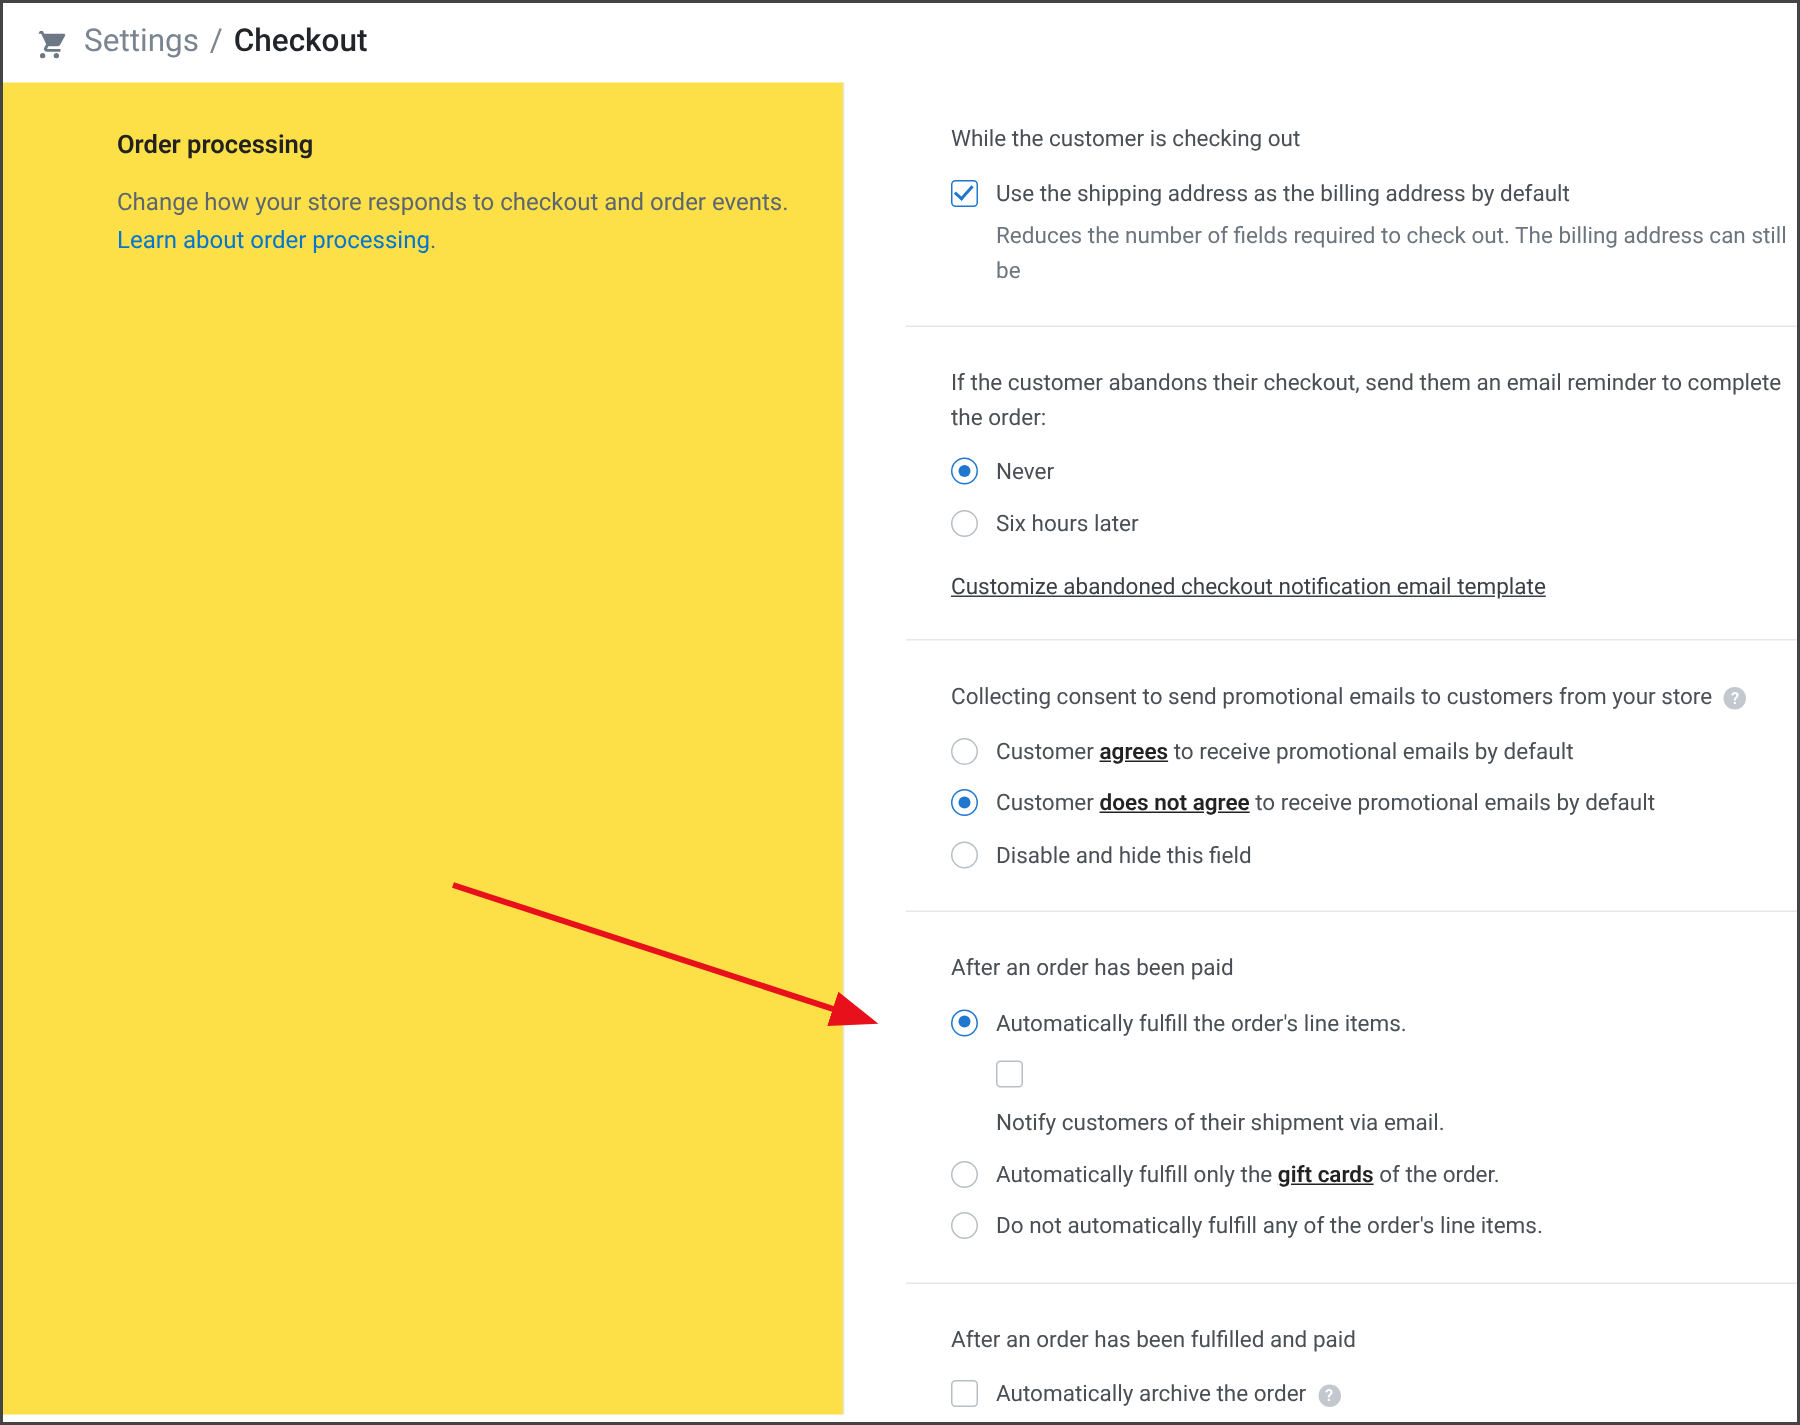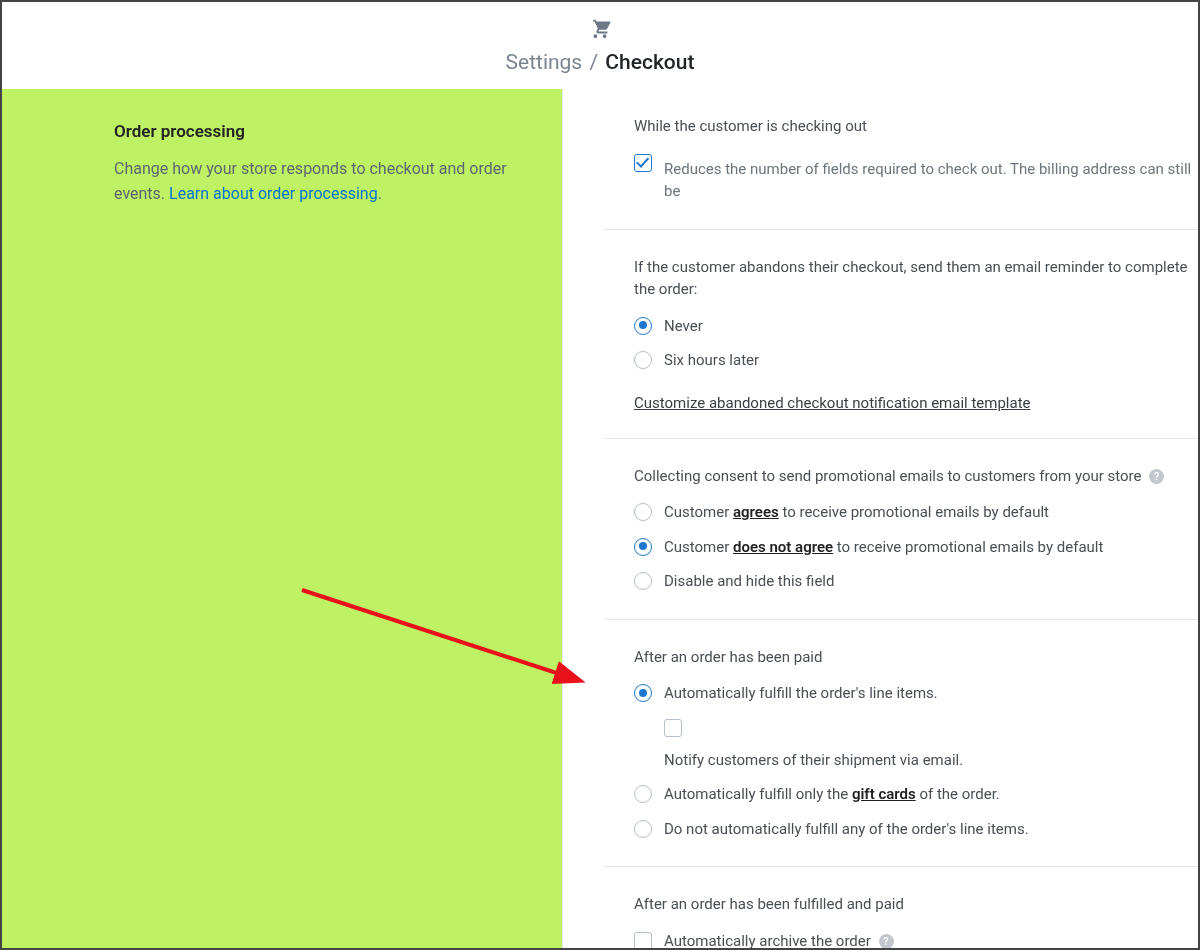--- a/index.html
+++ b/index.html
@@ -16,21 +16,20 @@
     position: relative;
     overflow: hidden;
     background: #fff;
   }
   .header {
     padding: 14px 20px 14px 20px;
     display: flex;
     align-items: center;
     gap: 12px;
     border-bottom: 1px solid #fff;
-    flex-direction: column;
   }
   .cart-icon {
     width: 22px;
     height: 22px;
     color: #6c7885;
     flex-shrink: 0;
   }
   .breadcrumb {
     font-size: 21px;
     font-weight: 400;
@@ -38,22 +37,22 @@
   .breadcrumb .parent { color: #7a8591; }
   .breadcrumb .sep { color: #7a8591; margin: 0 2px; }
   .breadcrumb .current { color: #212529; font-weight: 500; }
 
   .body {
     display: flex;
     height: calc(100% - 58px);
   }
   .sidebar {
     width: 560px;
-    background: #bef264;
-    padding: 32px 36px 32px 112px;
+    background: #fde047;
+    padding: 32px 36px 32px 76px;
     flex-shrink: 0;
   }
   .sidebar h2 {
     font-size: 17px;
     font-weight: 600;
     color: #222;
     margin-bottom: 16px;
   }
   .sidebar p {
     color: #5c6670;
@@ -200,20 +199,21 @@
       </p>
     </div>
 
     <div class="main">
 
       <div class="section">
         <div class="section-heading">While the customer is checking out</div>
         <div class="option-row">
           <div class="chk checked"></div>
           <div>
+            <div class="option-label">Use the shipping address as the billing address by default</div>
             <div class="sub-desc">Reduces the number of fields required to check out. The billing address can still be </div>
           </div>
         </div>
       </div>
 
       <div class="section">
         <div class="section-heading" style="max-width:570px">If the customer abandons their checkout, send them an email reminder to complete the order:</div>
         <div class="option-row">
           <div class="rad checked"></div>
           <div class="option-label">Never</div>

